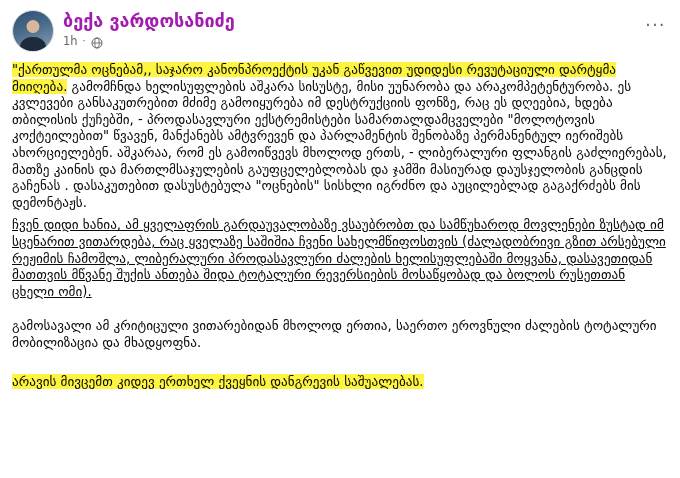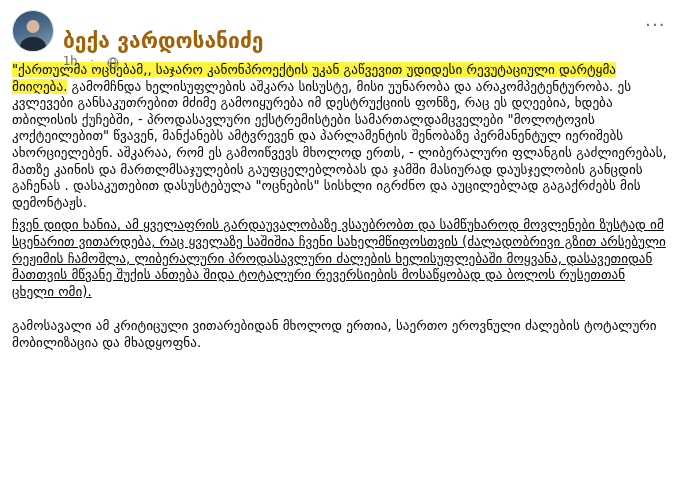--- a/index.html
+++ b/index.html
@@ -60,31 +60,30 @@
     border-radius: 12px 12px 0 0;
     background: #1d2b3a;
   }
   .header-text {
     display: flex;
     flex-direction: column;
     justify-content: center;
     padding-top: 1px;
   }
   .author {
-    font-size: 21px;
+    font-size: 18px;
     font-weight: bold;
-    color: #a16207;
+    color: #a21caf;
     line-height: 20px;
     letter-spacing: 0;
-    margin-top: 20px;
   }
   .meta {
     display: flex;
     align-items: center;
-    gap: 13px;
+    gap: 5px;
     font-size: 11.5px;
     color: #65676b;
     line-height: 16px;
     margin-top: 2px;
   }
   .meta .dot {
     font-size: 10px;
     line-height: 16px;
   }
   .globe-icon {
@@ -159,15 +158,18 @@
   <div class="body-text">
     <p class="para p1">
       <span class="hl">"ქართულმა ოცნებამ,, საჯარო კანონპროექტის უკან გაწვევით უდიდესი რევუტაციული დარტყმა მიიღება.</span><span> გამომჩნდა ხელისუფლების აშკარა სისუსტე, მისი უუნარობა და არაკომპეტენტურობა. ეს კვლევები განსაკუთრებით მძიმე გამოიყურება იმ დესტრუქციის ფონზე, რაც ეს დღეებია, ხდება თბილისის ქუჩებში, - პროდასავლური ექსტრემისტები სამართალდამცველები "მოლოტოვის კოქტეილებით" წვავენ, მანქანებს ამტვრევენ და პარლამენტის შენობაზე პერმანენტულ იერიშებს ახორციელებენ. აშკარაა, რომ ეს გამოიწვევს მხოლოდ ერთს, - ლიბერალური ფლანგის გაძლიერებას, მათზე კაინის და მართლმსაჯულების გაუფცელებლობას და ჯამში მასიურად დაუსჯელობის განცდის გაჩენას . დასაკუთებით დასუსტებულა "ოცნების" სისხლი იგრძნო და აუცილებლად გაგაქრძებს მის დემონტაჟს.</span>
     </p>
     <p class="para p2">
       <span>ჩვენ დიდი ხანია, ამ ყველაფრის გარდაუვალობაზე ვსაუბრობთ და სამწუხაროდ მოვლენები ზუსტად იმ სცენარით ვითარდება, რაც ყველაზე საშიშია ჩვენი სახელმწიფოსთვის (ძალადობრივი გზით არსებული რეჟიმის ჩამოშლა, ლიბერალური პროდასავლური ძალების ხელისუფლებაში მოყვანა, დასავეთიდან მათთვის მწვანე შუქის ანთება შიდა ტოტალური რევერსიების მოსაწყობად და ბოლოს რუსეთთან ცხელი ომი).</span>
     </p>
     <p class="para p3">
       <span>გამოსავალი ამ კრიტიცული ვითარებიდან მხოლოდ ერთია, საერთო ეროვნული ძალების ტოტალური მობილიზაცია და მხადყოფნა.</span>
     </p>
+    <p class="para p4">
+      <span class="hl">არავის მივცემთ კიდევ ერთხელ ქვეყნის დანგრევის საშუალებას.</span>
+    </p>
   </div>
 
 </div>
 
 </body></html>

